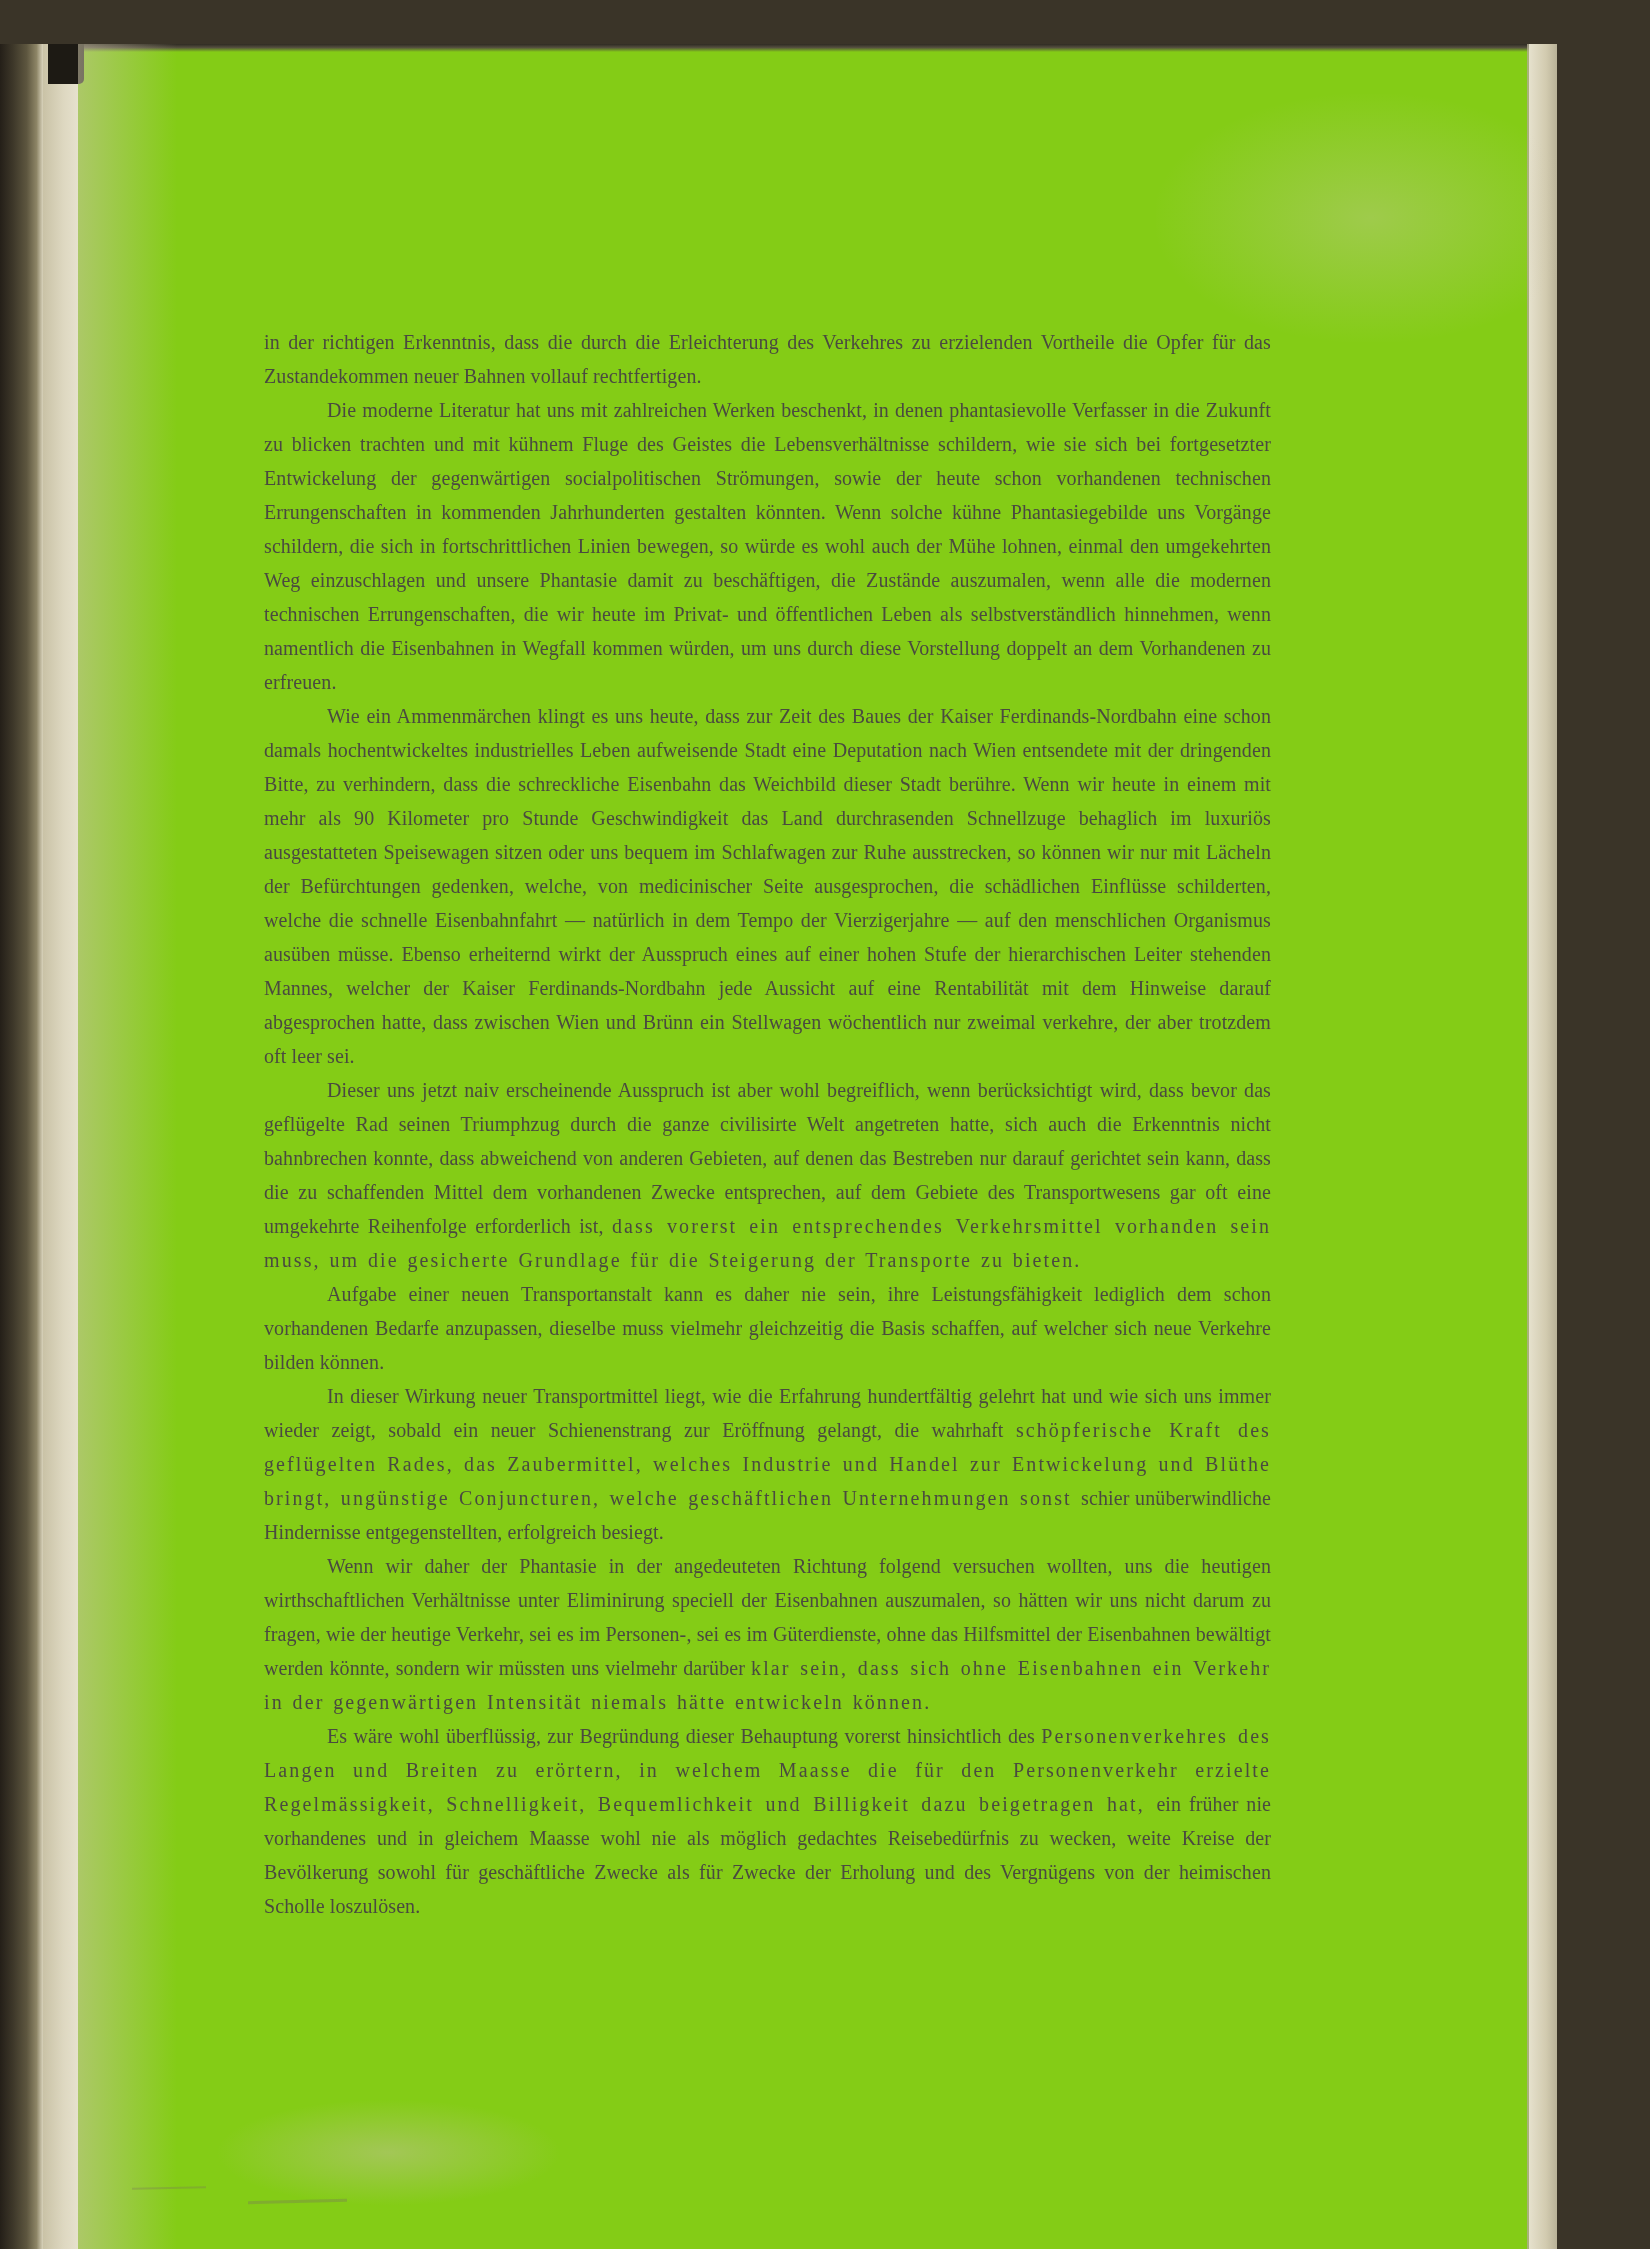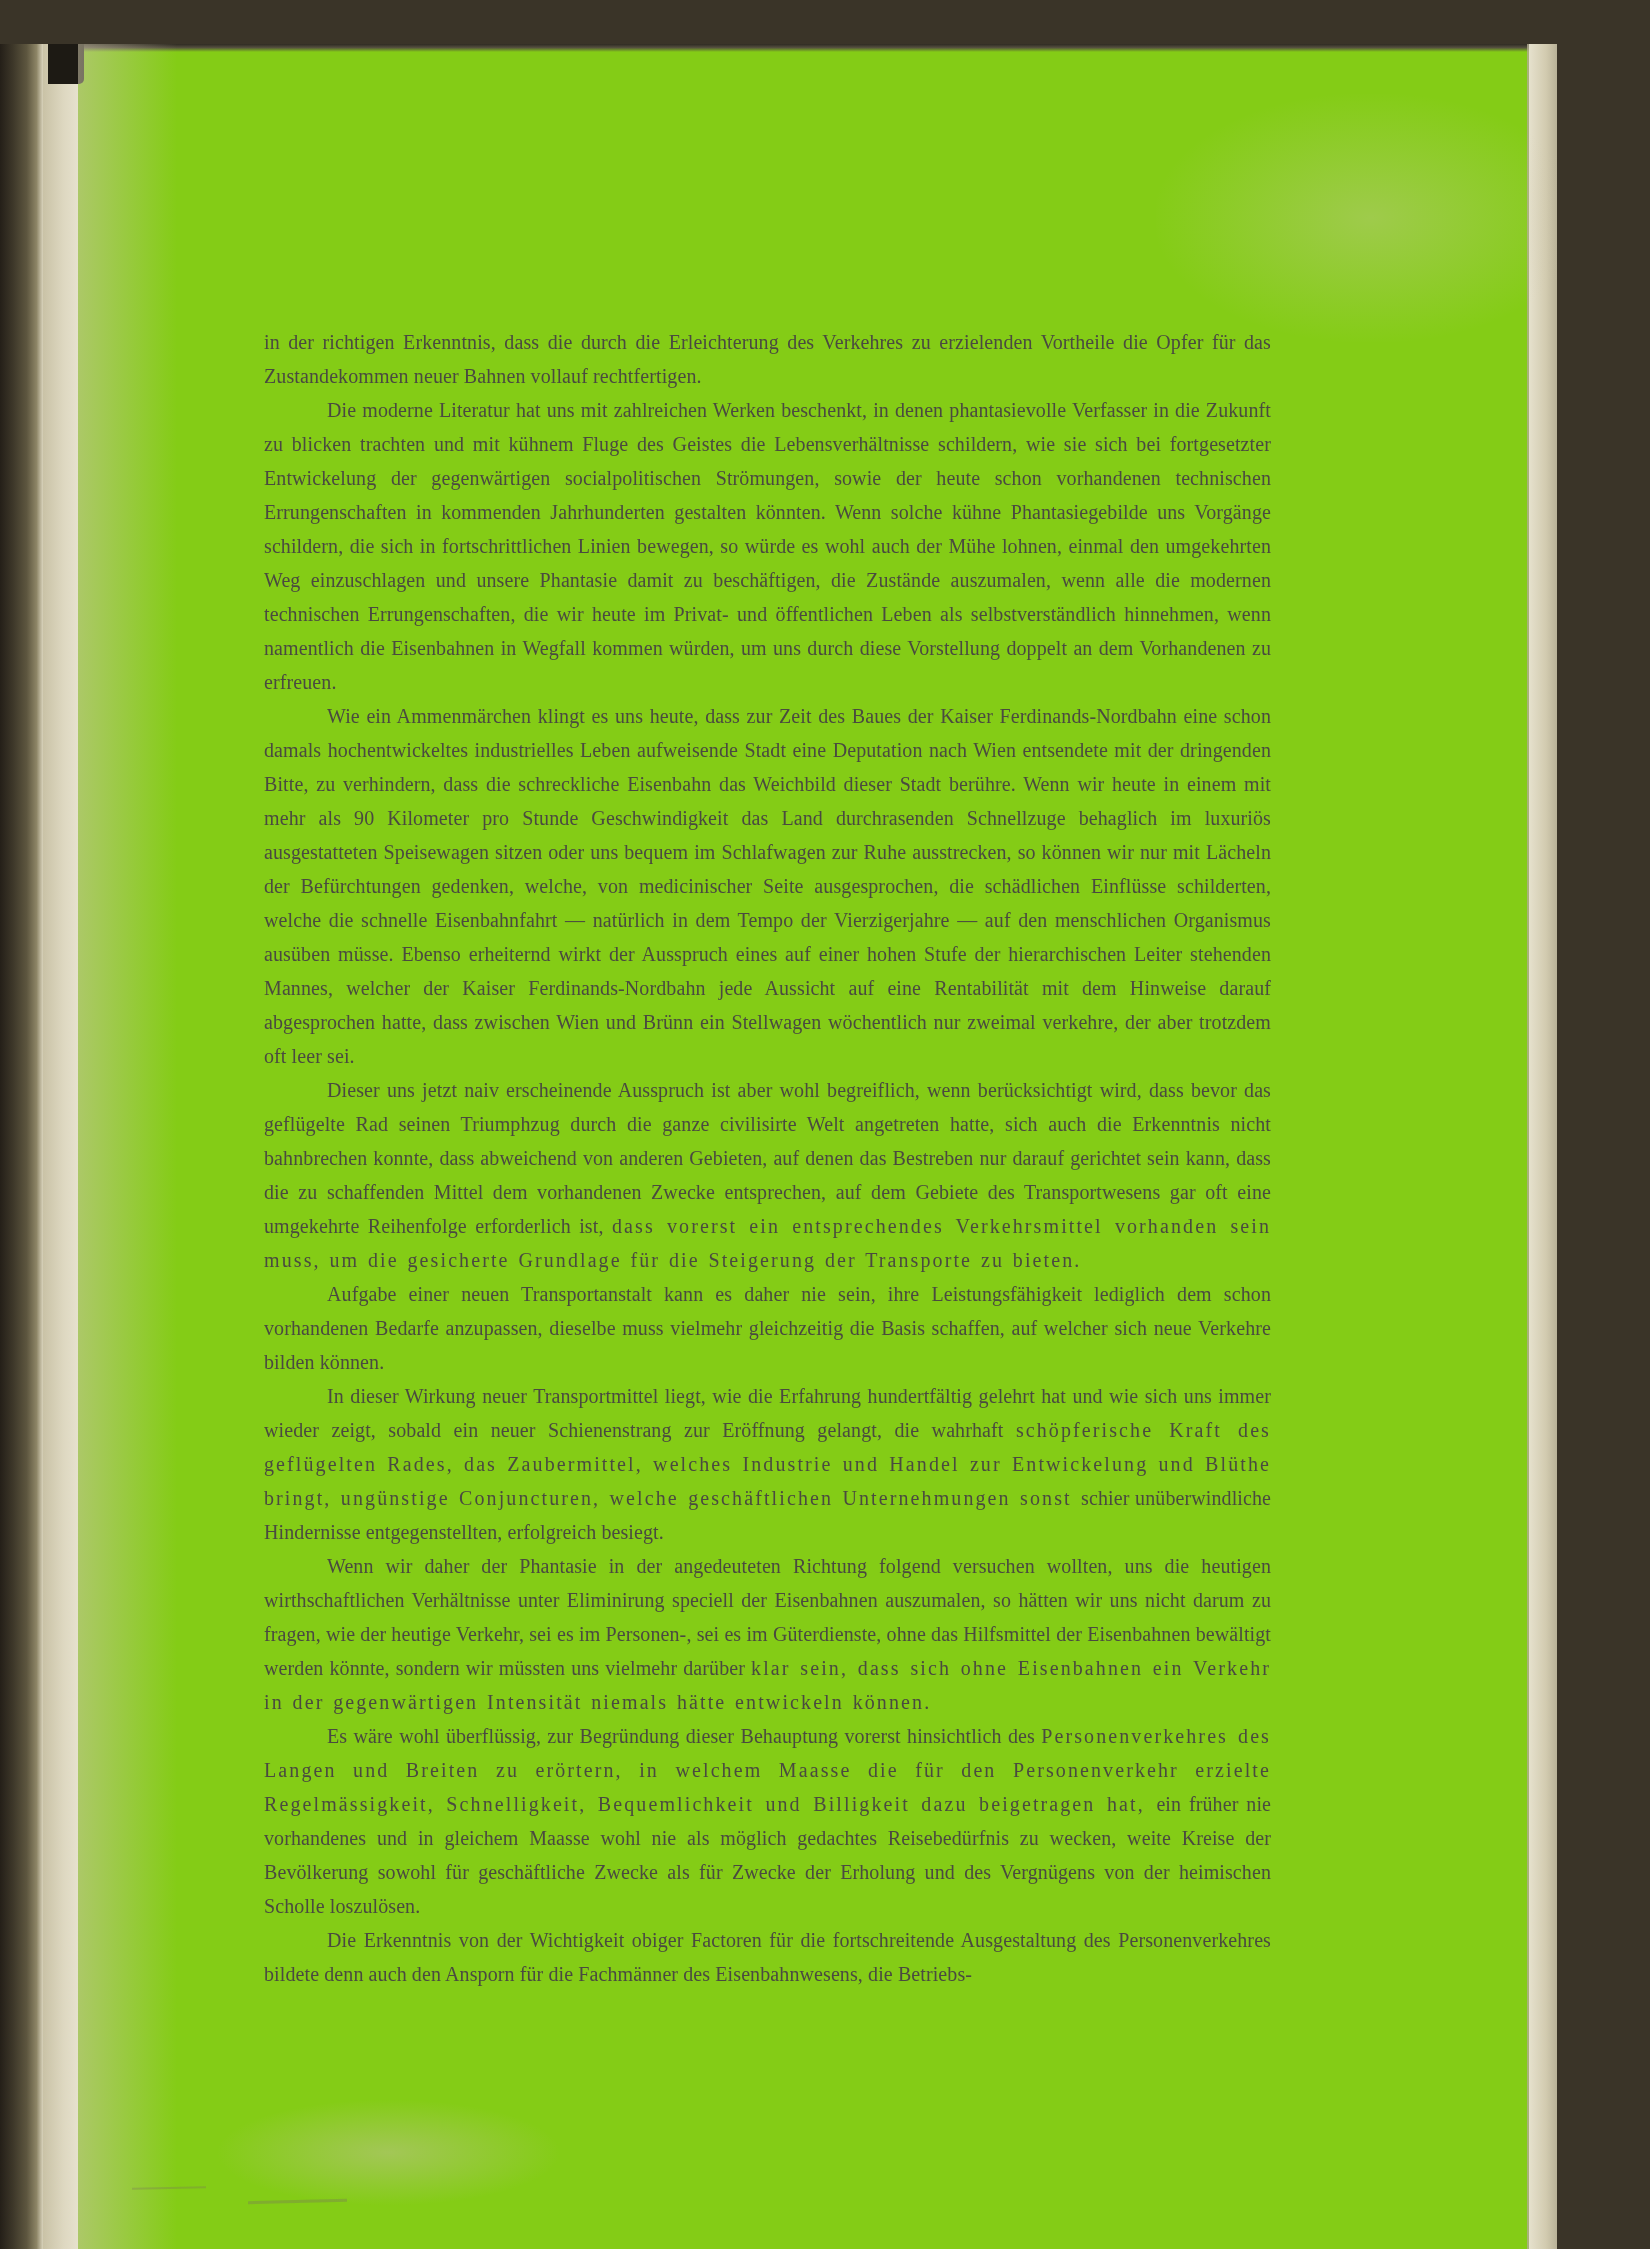--- a/index.html
+++ b/index.html
@@ -183,21 +183,20 @@
     <p class="para indent"><span>Dieser uns jetzt naiv erscheinende Ausspruch ist aber wohl begreiflich, wenn berücksichtigt wird, dass bevor das geflügelte Rad seinen Triumphzug durch die ganze civilisirte Welt angetreten hatte, sich auch die Erkenntnis nicht bahnbrechen konnte, dass abweichend von anderen Gebieten, auf denen das Bestreben nur darauf gerichtet sein kann, dass die zu schaffenden Mittel dem vorhandenen Zwecke entsprechen, auf dem Gebiete des Transportwesens gar oft eine umgekehrte Reihenfolge erforderlich ist, </span><span class="sp">dass vorerst ein entsprechendes Verkehrsmittel vorhanden sein muss, um die gesicherte Grundlage für die Steigerung der Transporte zu bieten.</span></p>
 
     <p class="para indent">Aufgabe einer neuen Transportanstalt kann es daher nie sein, ihre Leistungsfähigkeit lediglich dem schon vorhandenen Bedarfe anzupassen, dieselbe muss vielmehr gleichzeitig die Basis schaffen, auf welcher sich neue Verkehre bilden können.</p>
 
     <p class="para indent"><span>In dieser Wirkung neuer Transportmittel liegt, wie die Erfahrung hundertfältig gelehrt hat und wie sich uns immer wieder zeigt, sobald ein neuer Schienenstrang zur Eröffnung gelangt, die wahrhaft </span><span class="sp">schöpferische Kraft des geflügelten Rades, das Zaubermittel, welches Industrie und Handel zur Entwickelung und Blüthe bringt, ungünstige Conjuncturen, welche geschäftlichen Unternehmungen sonst </span><span>schier unüberwindliche Hindernisse entgegenstellten, erfolgreich besiegt.</span></p>
 
     <p class="para indent"><span>Wenn wir daher der Phantasie in der angedeuteten Richtung folgend versuchen wollten, uns die heutigen wirthschaftlichen Verhältnisse unter Eliminirung speciell der Eisenbahnen auszumalen, so hätten wir uns nicht darum zu fragen, wie der heutige Verkehr, sei es im Personen-, sei es im Güterdienste, ohne das Hilfsmittel der Eisenbahnen bewältigt werden könnte, sondern wir müssten uns vielmehr darüber </span><span class="sp">klar sein, dass sich ohne Eisenbahnen ein Verkehr in der gegenwärtigen Intensität niemals hätte entwickeln können.</span></p>
 
     <p class="para indent"><span>Es wäre wohl überflüssig, zur Begründung dieser Behauptung vorerst hinsichtlich des </span><span class="sp">Personenverkehres des Langen und Breiten zu erörtern, in welchem Maasse die für den Personenverkehr erzielte Regelmässigkeit, Schnelligkeit, Bequemlichkeit und Billigkeit dazu beigetragen hat, </span><span>ein früher nie vorhandenes und in gleichem Maasse wohl nie als möglich gedachtes Reisebedürfnis zu wecken, weite Kreise der Bevölkerung sowohl für geschäftliche Zwecke als für Zwecke der Erholung und des Vergnügens von der heimischen Scholle loszulösen.</span></p>
 
-    <p class="para indent">Die Erkenntnis von der Wichtigkeit obiger Factoren für die fortschreitende Ausgestaltung des Personenverkehres bildete denn auch den Ansporn für die Fachmänner des Eisenbahnwesens, die Betriebs-</p>
 
   </div>
 
 
   <div class="pencil-mark"></div>
   <div class="pencil-mark2"></div>
 
 </div>
 
 

